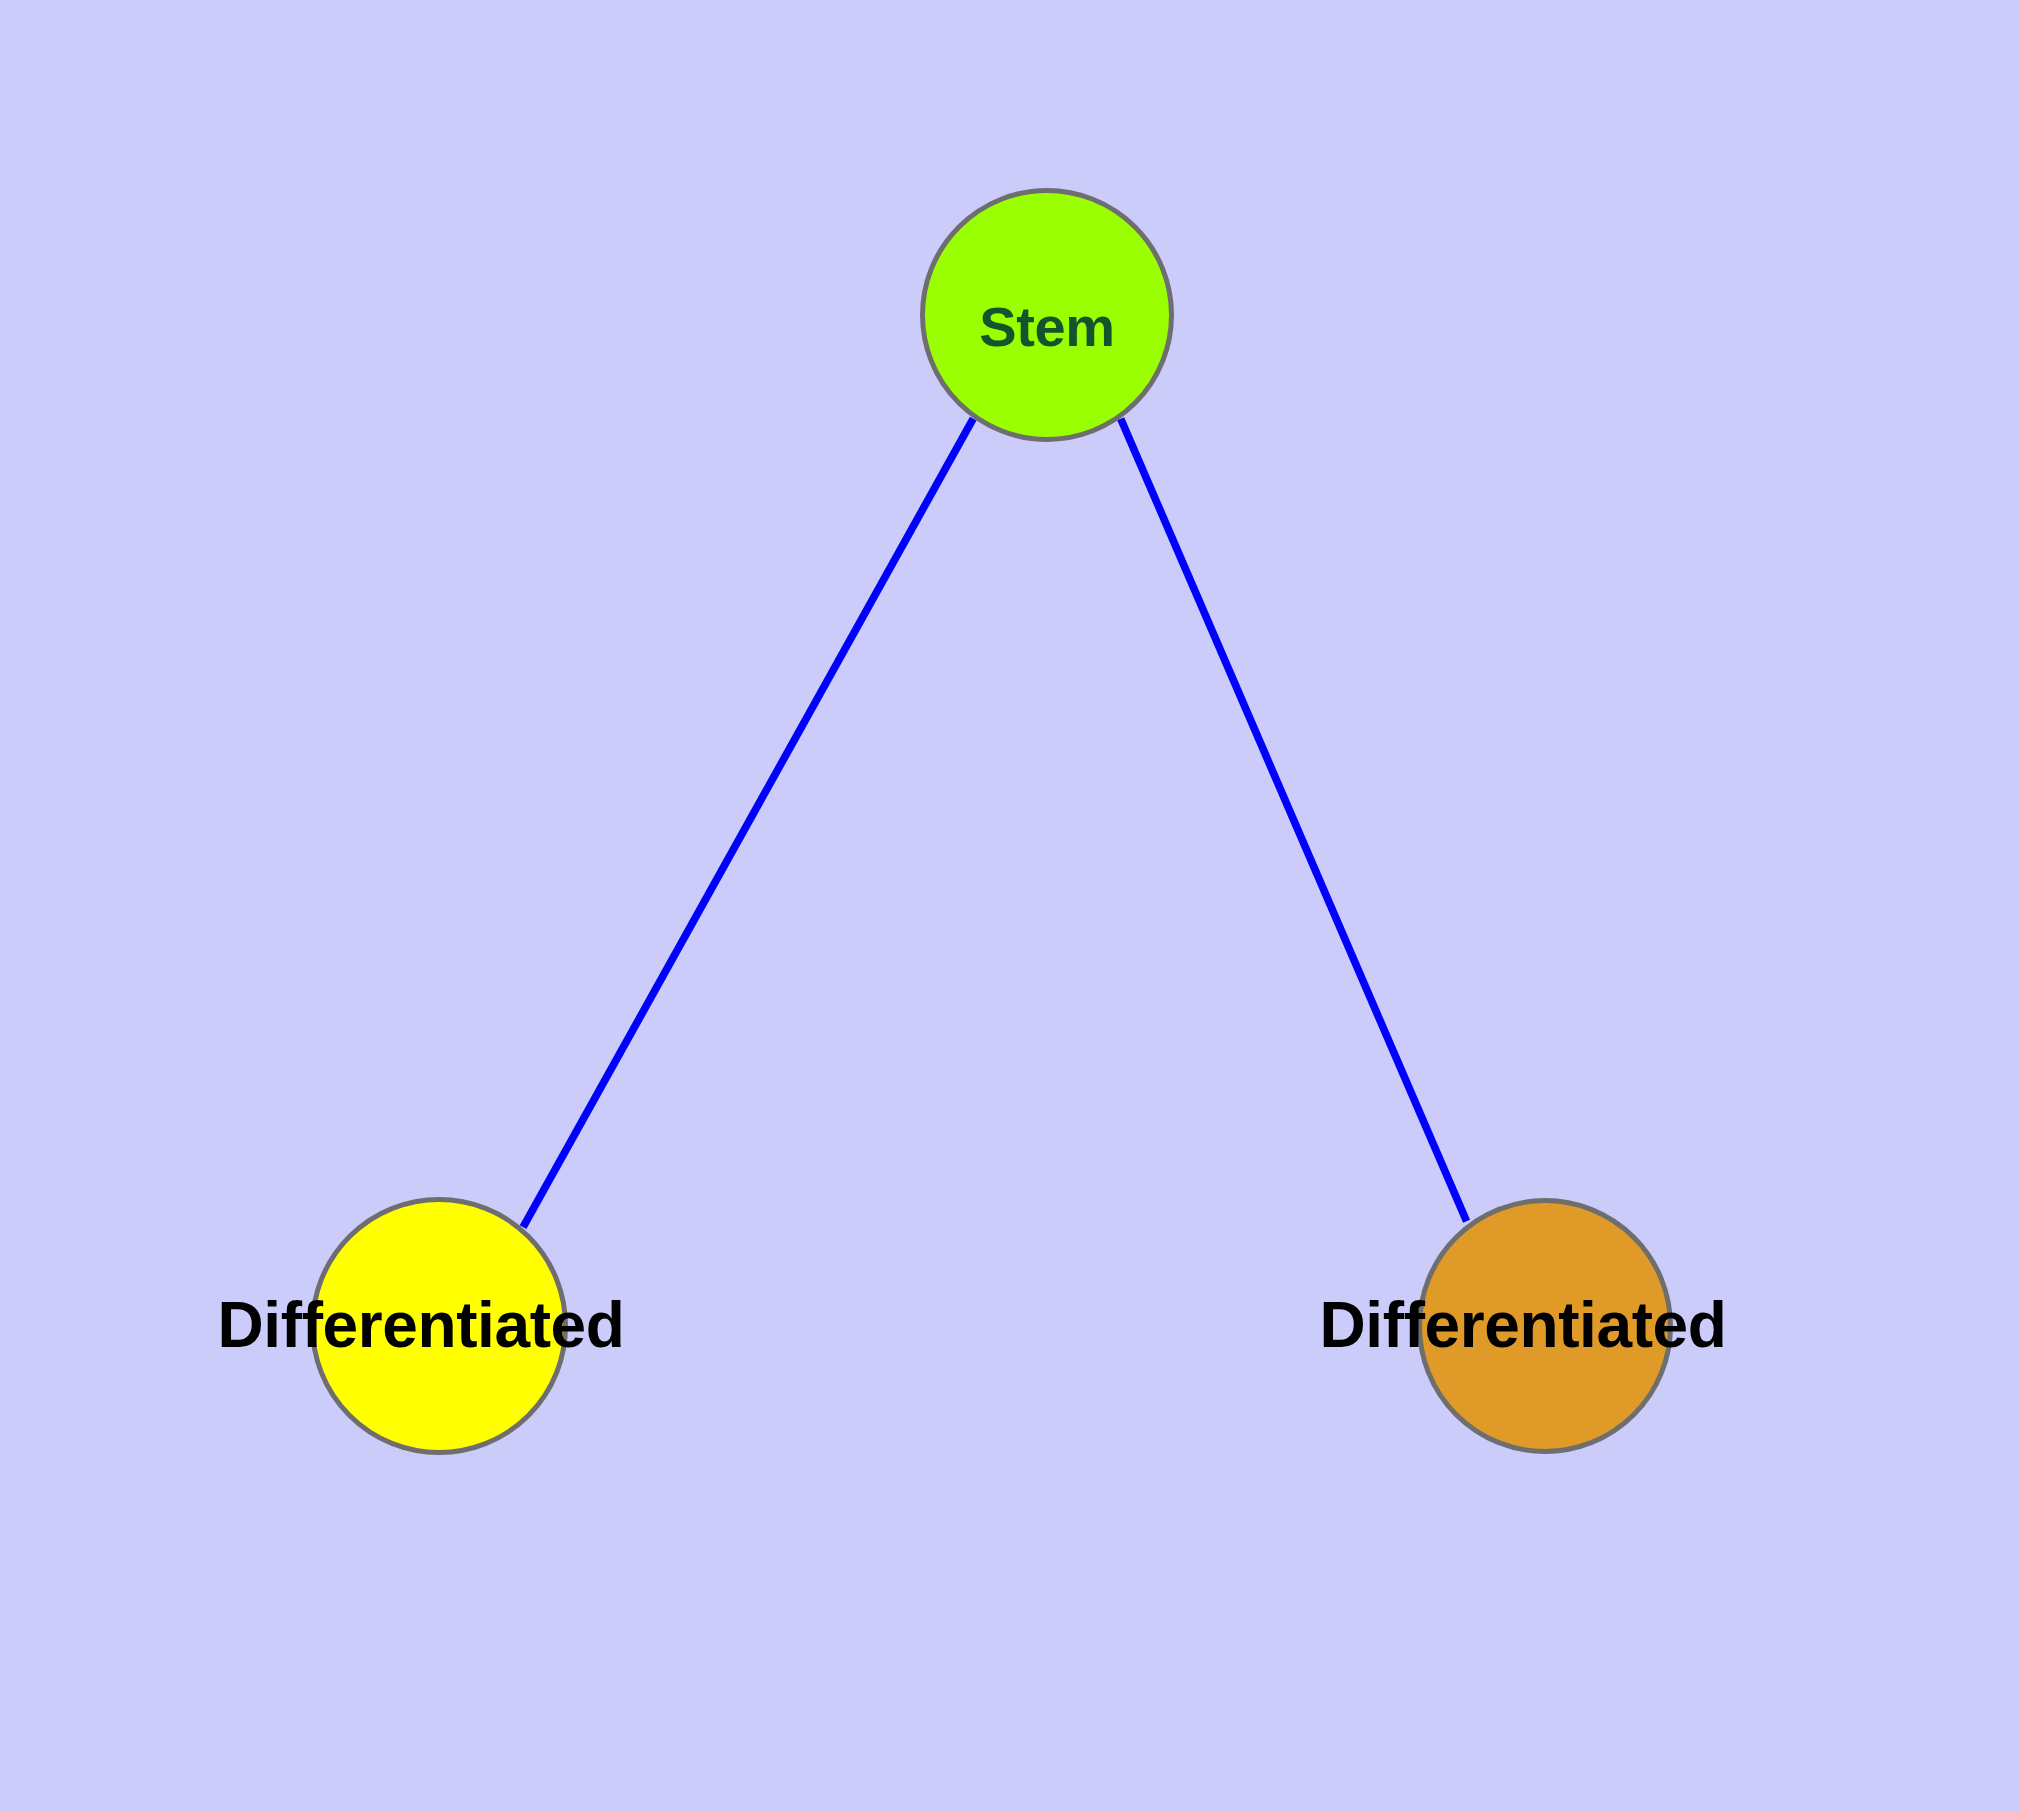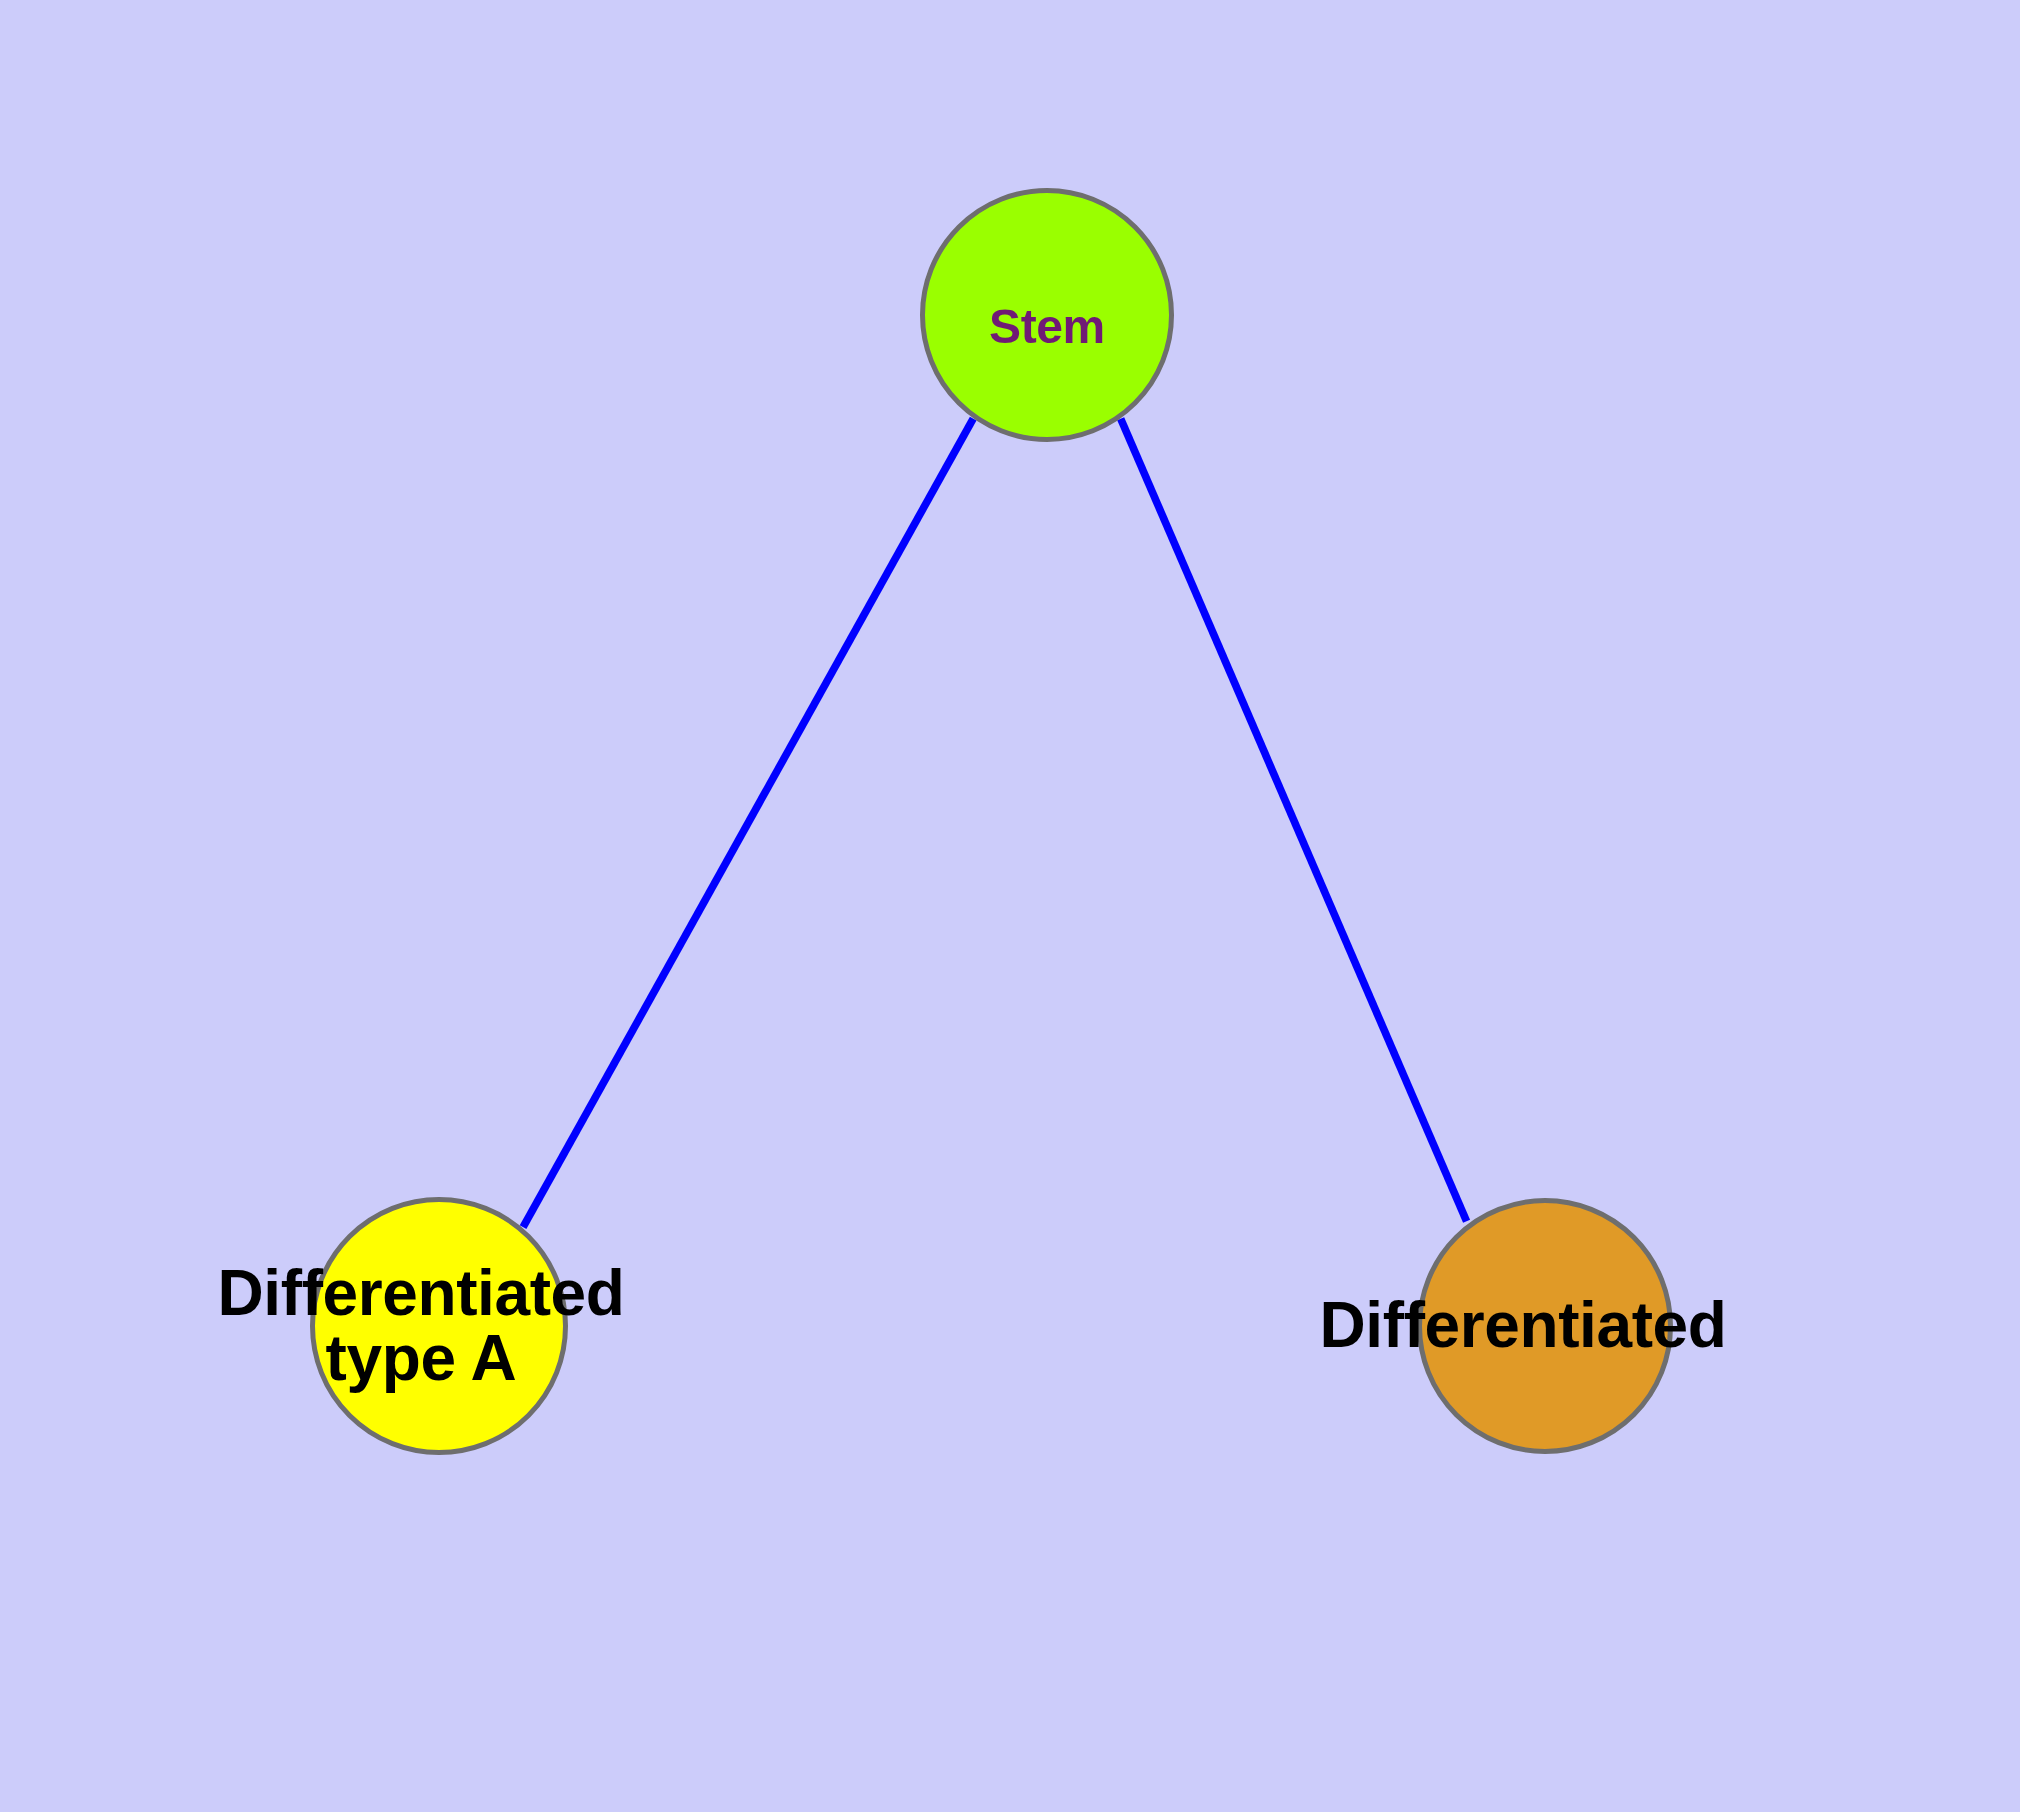--- a/index.html
+++ b/index.html
@@ -59,29 +59,28 @@
   <svg id="graph-svg" viewBox="0 0 2384 2138" preserveAspectRatio="none" aria-hidden="true">
     <g id="edges-layer">
         <line x1="1148" y1="494" x2="617" y2="1448" stroke="#0000ff" stroke-width="9" stroke-linecap="butt"></line>
         <line x1="1322" y1="494" x2="1730" y2="1441" stroke="#0000ff" stroke-width="9" stroke-linecap="butt"></line>
       </g>
   </svg>
 
   <div id="nodes-layer">
       <div class="node-group" style="left: 1047px; top: 315px; width: 254px; height: 254px;">
         <div class="node-circle" style="width: 254px; height: 254px; background: rgb(154, 255, 0); border: 5.1px solid rgb(110, 110, 110);"></div>
-        <div class="node-label" style="font-size: 48px; color: #701a75; transform: translate(0px, 0px); margin-top: 24px;">
+        <div class="node-label" style="font-size: 56px; color: #14532d; transform: translate(0px, 0px); margin-top: 24px;">
           <span class="line">Stem</span>
         </div>
       </div>
       <div class="node-group" style="left: 439px; top: 1326px; width: 258px; height: 258px;">
         <div class="node-circle" style="width: 258px; height: 258px; background: rgb(255, 255, 0); border: 5.1px solid rgb(110, 110, 110);"></div>
         <div class="node-label" style="font-size: 64px; color: rgb(0, 0, 0); transform: translate(-18px, 0px);">
           <span class="line">Differentiated</span>
-          <span class="line">type A</span>
         </div>
       </div>
       <div class="node-group" style="left: 1545px; top: 1326px; width: 256px; height: 256px;">
         <div class="node-circle" style="width: 256px; height: 256px; background: rgb(224, 154, 39); border: 5.1px solid rgb(110, 110, 110);"></div>
         <div class="node-label" style="font-size: 64px; color: rgb(0, 0, 0); transform: translate(-22px, 0px);">
           <span class="line">Differentiated</span>
         </div>
       </div>
     </div>
 

